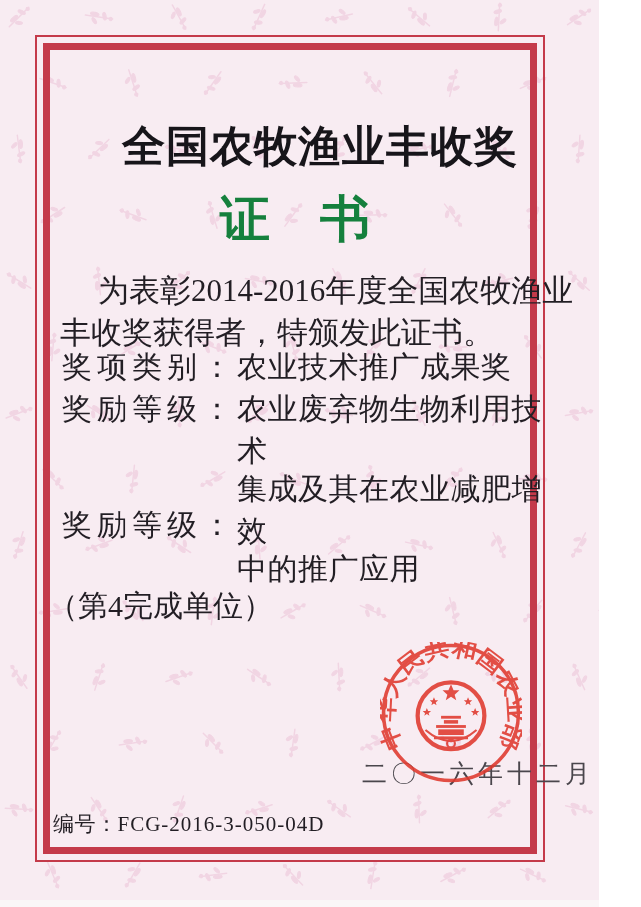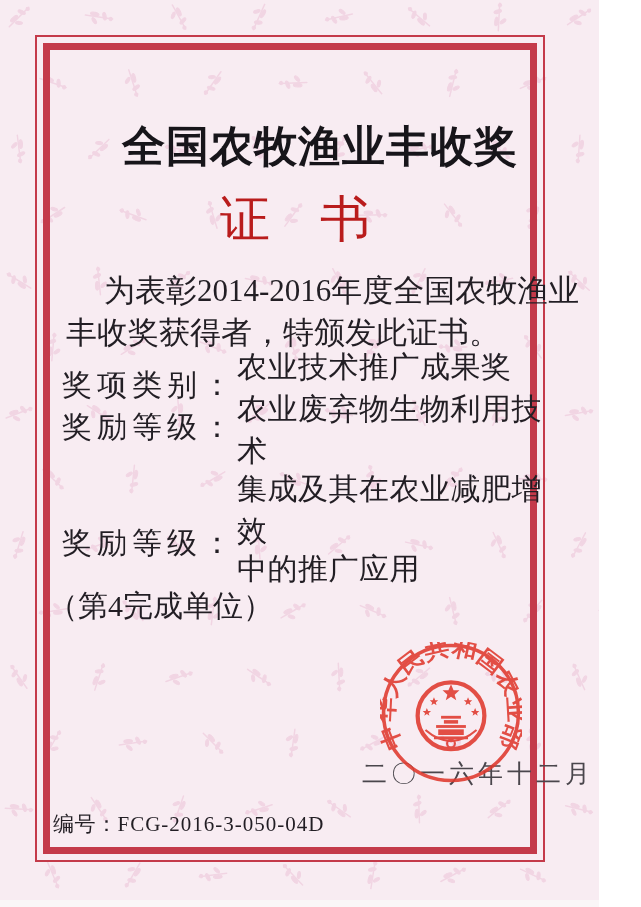--- a/index.html
+++ b/index.html
@@ -19,28 +19,28 @@
     border:7px solid var(--border-red,#c43a4a);z-index:1;}
   .abs{position:absolute;z-index:2;}
   .title{
     left:40px;top:122px;width:560px;text-align:center;
     font-family:"Liberation Sans","DejaVu Sans",sans-serif;
     font-weight:600;font-size:43px;letter-spacing:1px;line-height:1.15;
     color:#17151a;
   }
   .doc-title{
     left:220px;top:192px;
-    font-size:50px;font-weight:400;letter-spacing:0;line-height:1.1;
-    color:#b91c1c;
+    font-size:50px;font-weight:700;letter-spacing:0;line-height:1.1;
+    color:#15803d;
   }
-  .intro{left:60px;top:270px;width:520px;font-size:31px;font-weight:500;line-height:42px;margin-left:6px;}
+  .intro{left:60px;top:270px;width:520px;font-size:31px;font-weight:500;line-height:42px;}
   .intro-line.indent{text-indent:38px;}
   .field{left:62px;right:56px;display:flex;align-items:flex-start;
     font-size:30px;font-weight:500;line-height:34px;}
-  .flabel{flex:0 0 172px;letter-spacing:5px;white-space:nowrap;margin-top:18px;}
+  .flabel{flex:0 0 172px;letter-spacing:5px;white-space:nowrap;}
   .fvalue{letter-spacing:0.5px;}
   .fvalue.multi{display:flex;flex-direction:column;justify-content:space-between;}
   .fvalue.multi .vline{display:block;line-height:42px;margin-top:-4px;}
   .f1{top:350px;}
   .f2{top:392px;}
   .f3{top:508px;}
   .f4{top:548px;}
   .note{left:48px;top:586px;font-size:30px;font-weight:500;}
   .date{
     left:362px;top:757px;z-index:2;

